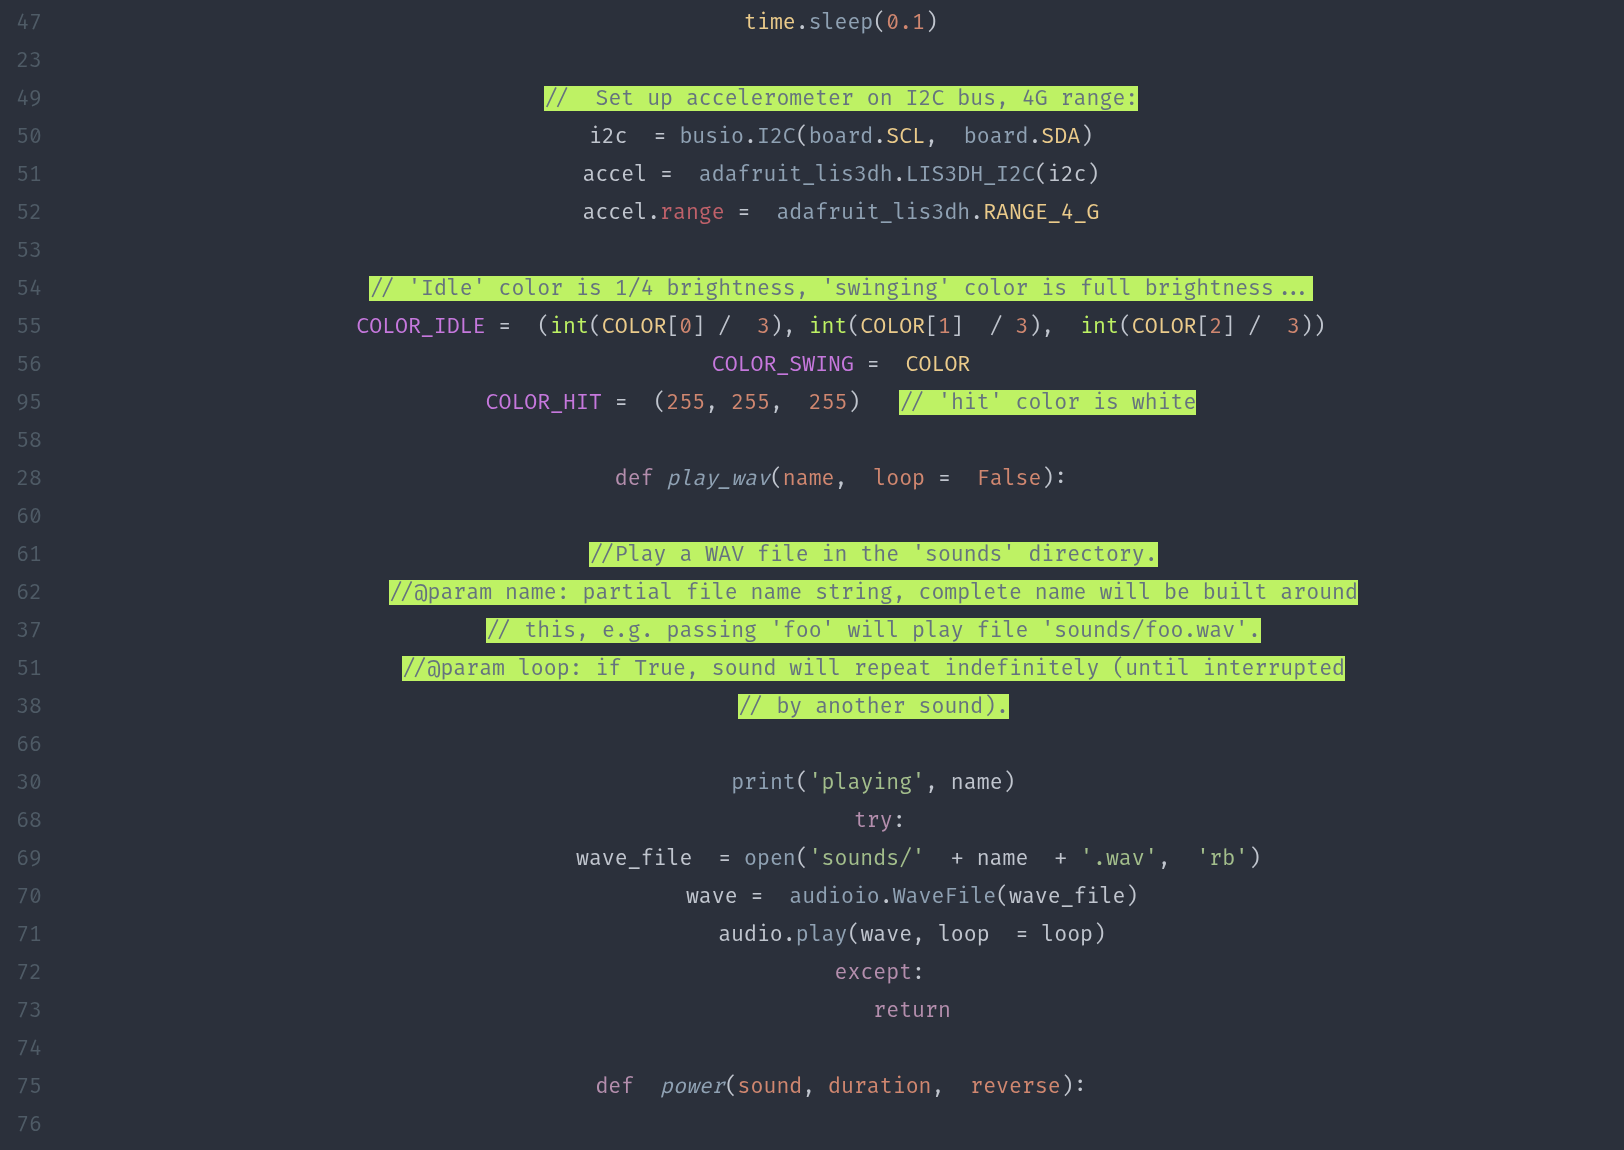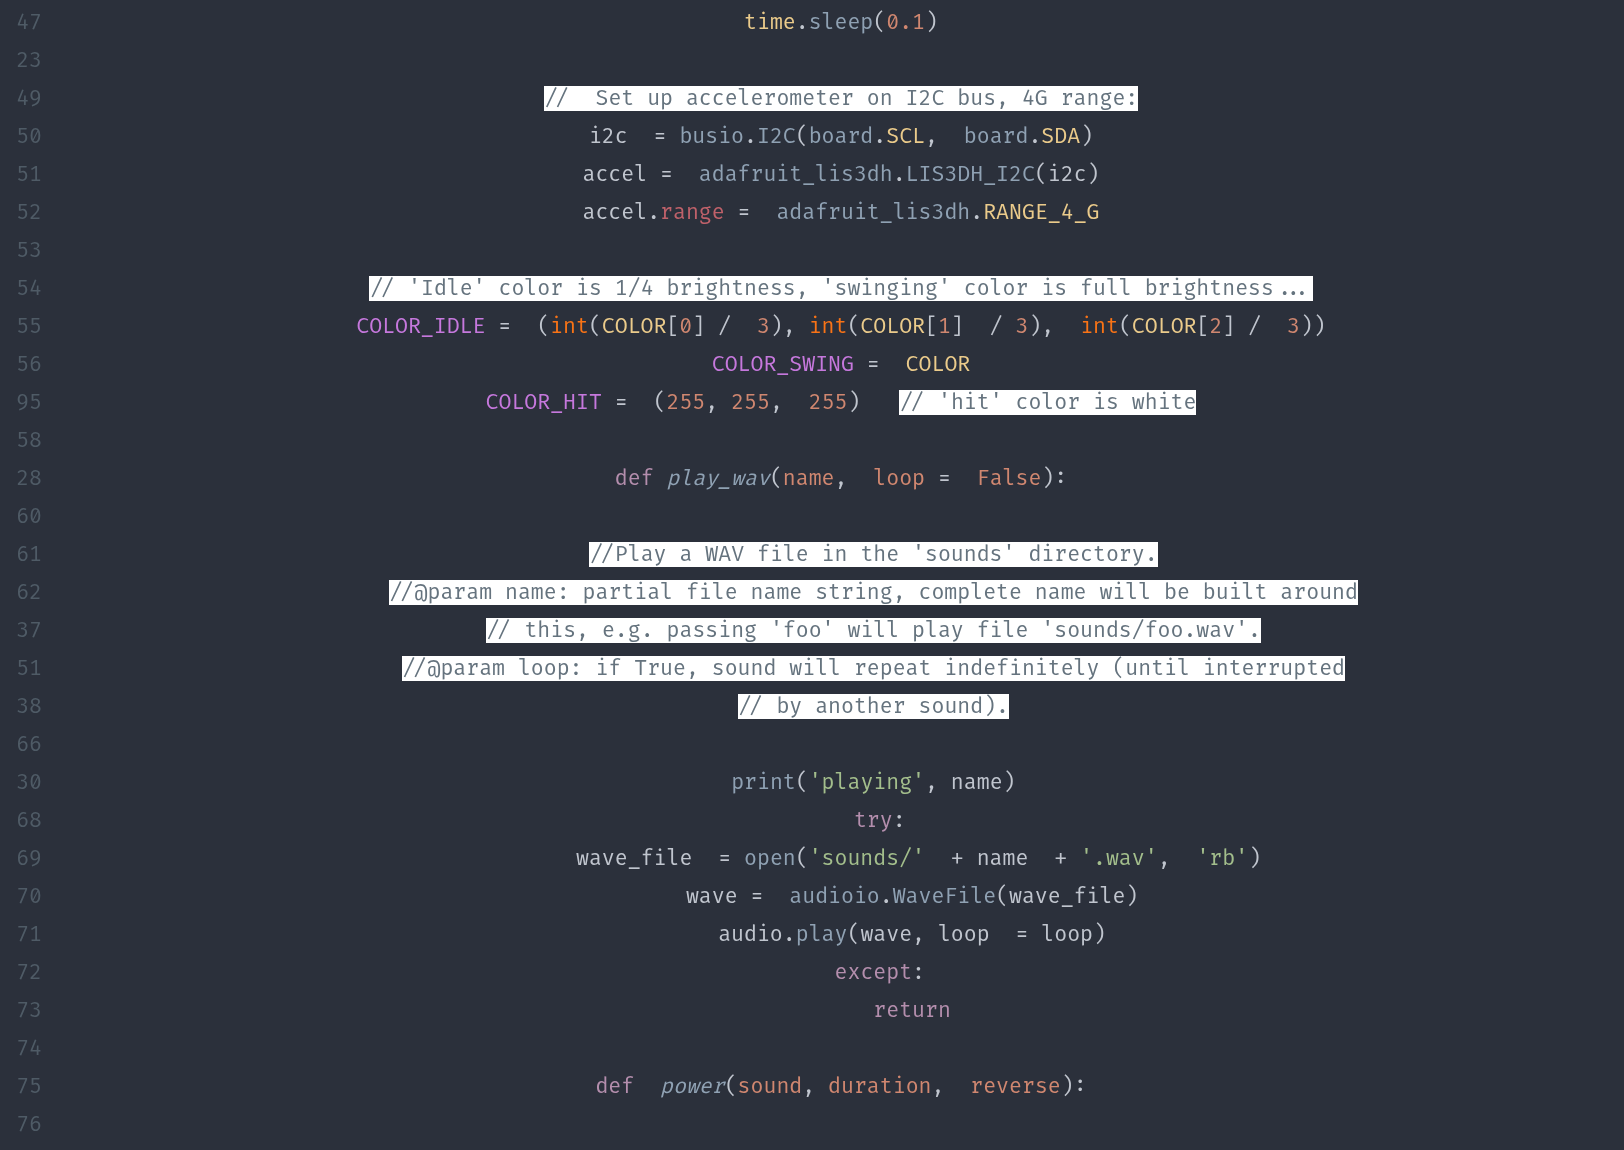--- a/index.html
+++ b/index.html
@@ -33,23 +33,23 @@
     white-space: pre;
     color: #c0c5ce;
     padding-top: 4px;
     padding-left: 10px;
   }
   .code .line {
     height: 38px;
     text-align: center;
   }
   
-  .c-comment   { color: #65737e; background: #ffffff; }
+  .c-comment   { color: #65737e; background: #bef264; }
   .c-keyword   { color: #b48ead; } 
-  .c-builtin   { color: #f97316; } 
+  .c-builtin   { color: #bef264; } 
   .c-const     { color: #ebcb8b; } 
   .c-func      { color: #8fa1b3; } 
   .c-funcname  { color: #8fa1b3; font-style: italic; } 
   .c-ident     { color: #c0c5ce; } 
   .c-attr      { color: #bf616a; } 
   .c-param     { color: #d08770; } 
   .c-number    { color: #d08770; }
   .c-string    { color: #a3be8c; }
   .c-op        { color: #c0c5ce; }
   .c-punct     { color: #c0c5ce; }

